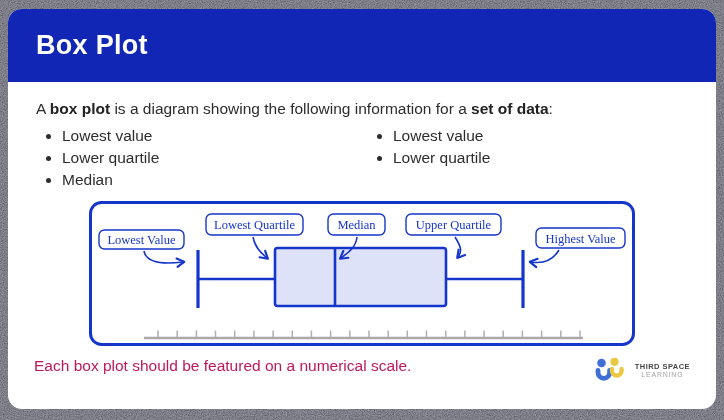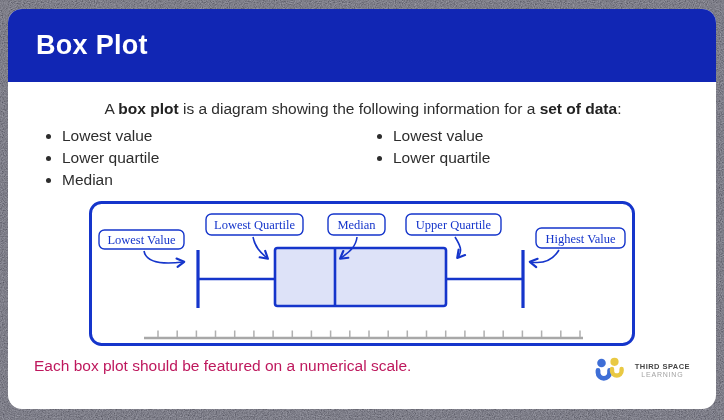--- a/index.html
+++ b/index.html
@@ -13,21 +13,21 @@
     background:#ffffff;border-radius:14px;overflow:hidden;
   }
   .header{
     background:#1126b4;height:73px;display:flex;align-items:center;
     padding:0 28px;box-sizing:border-box;
   }
   .page-title{
     color:#ffffff;font-size:27px;font-weight:700;letter-spacing:.3px;margin:0;
   }
   .intro{
-    margin:17px 26px 0 28px;font-size:15.5px;color:#2d2d2d;line-height:1.25;text-align:center;
+    margin:17px 26px 0 28px;font-size:15.5px;color:#2d2d2d;line-height:1.25;
   }
   .intro b{color:#222222;}
   .bullets{display:flex;margin-top:7px;color:#2d2d2d;}
   .bullets ul{margin:0;padding-left:54px;font-size:15.5px;line-height:22px;list-style:disc;}
   .bullets ul.col-left{width:276px;flex:0 0 276px;}
   .bullets ul.col-right{padding-left:55px;}
   .diagram-wrap{width:546px;height:145px;margin:10px auto 0 auto;}
   .footer-text{margin:11px 26px 0 26px;font-size:15.5px;color:#be185d;}
   .brand{
     position:absolute;right:26px;bottom:24px;display:flex;align-items:center;gap:8px;

